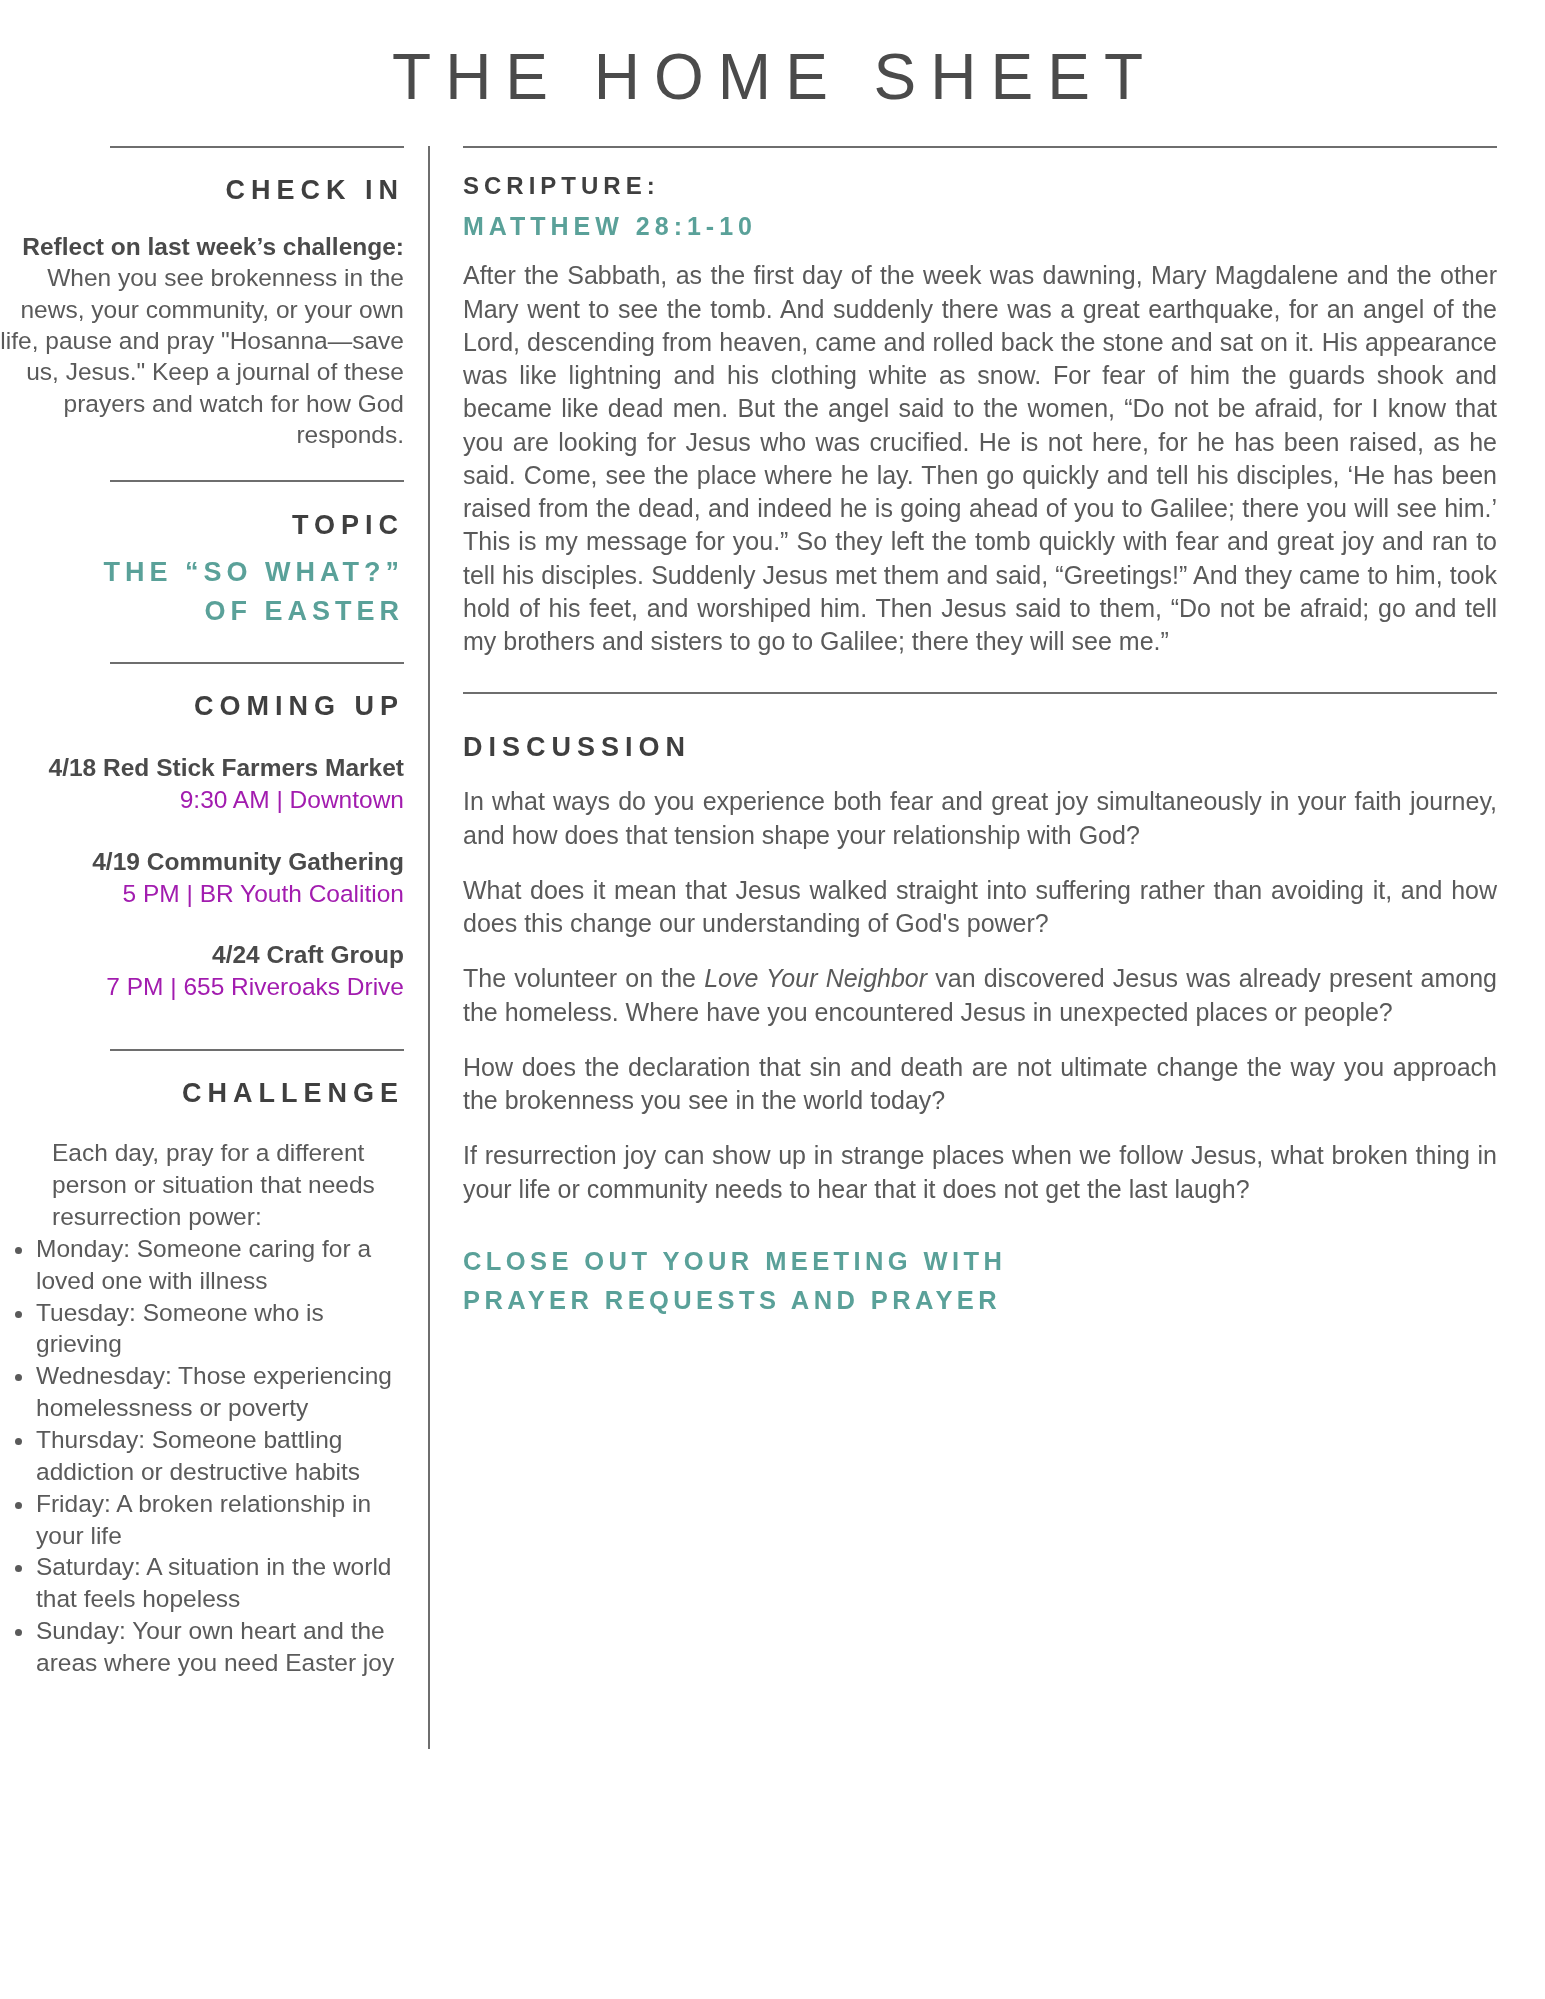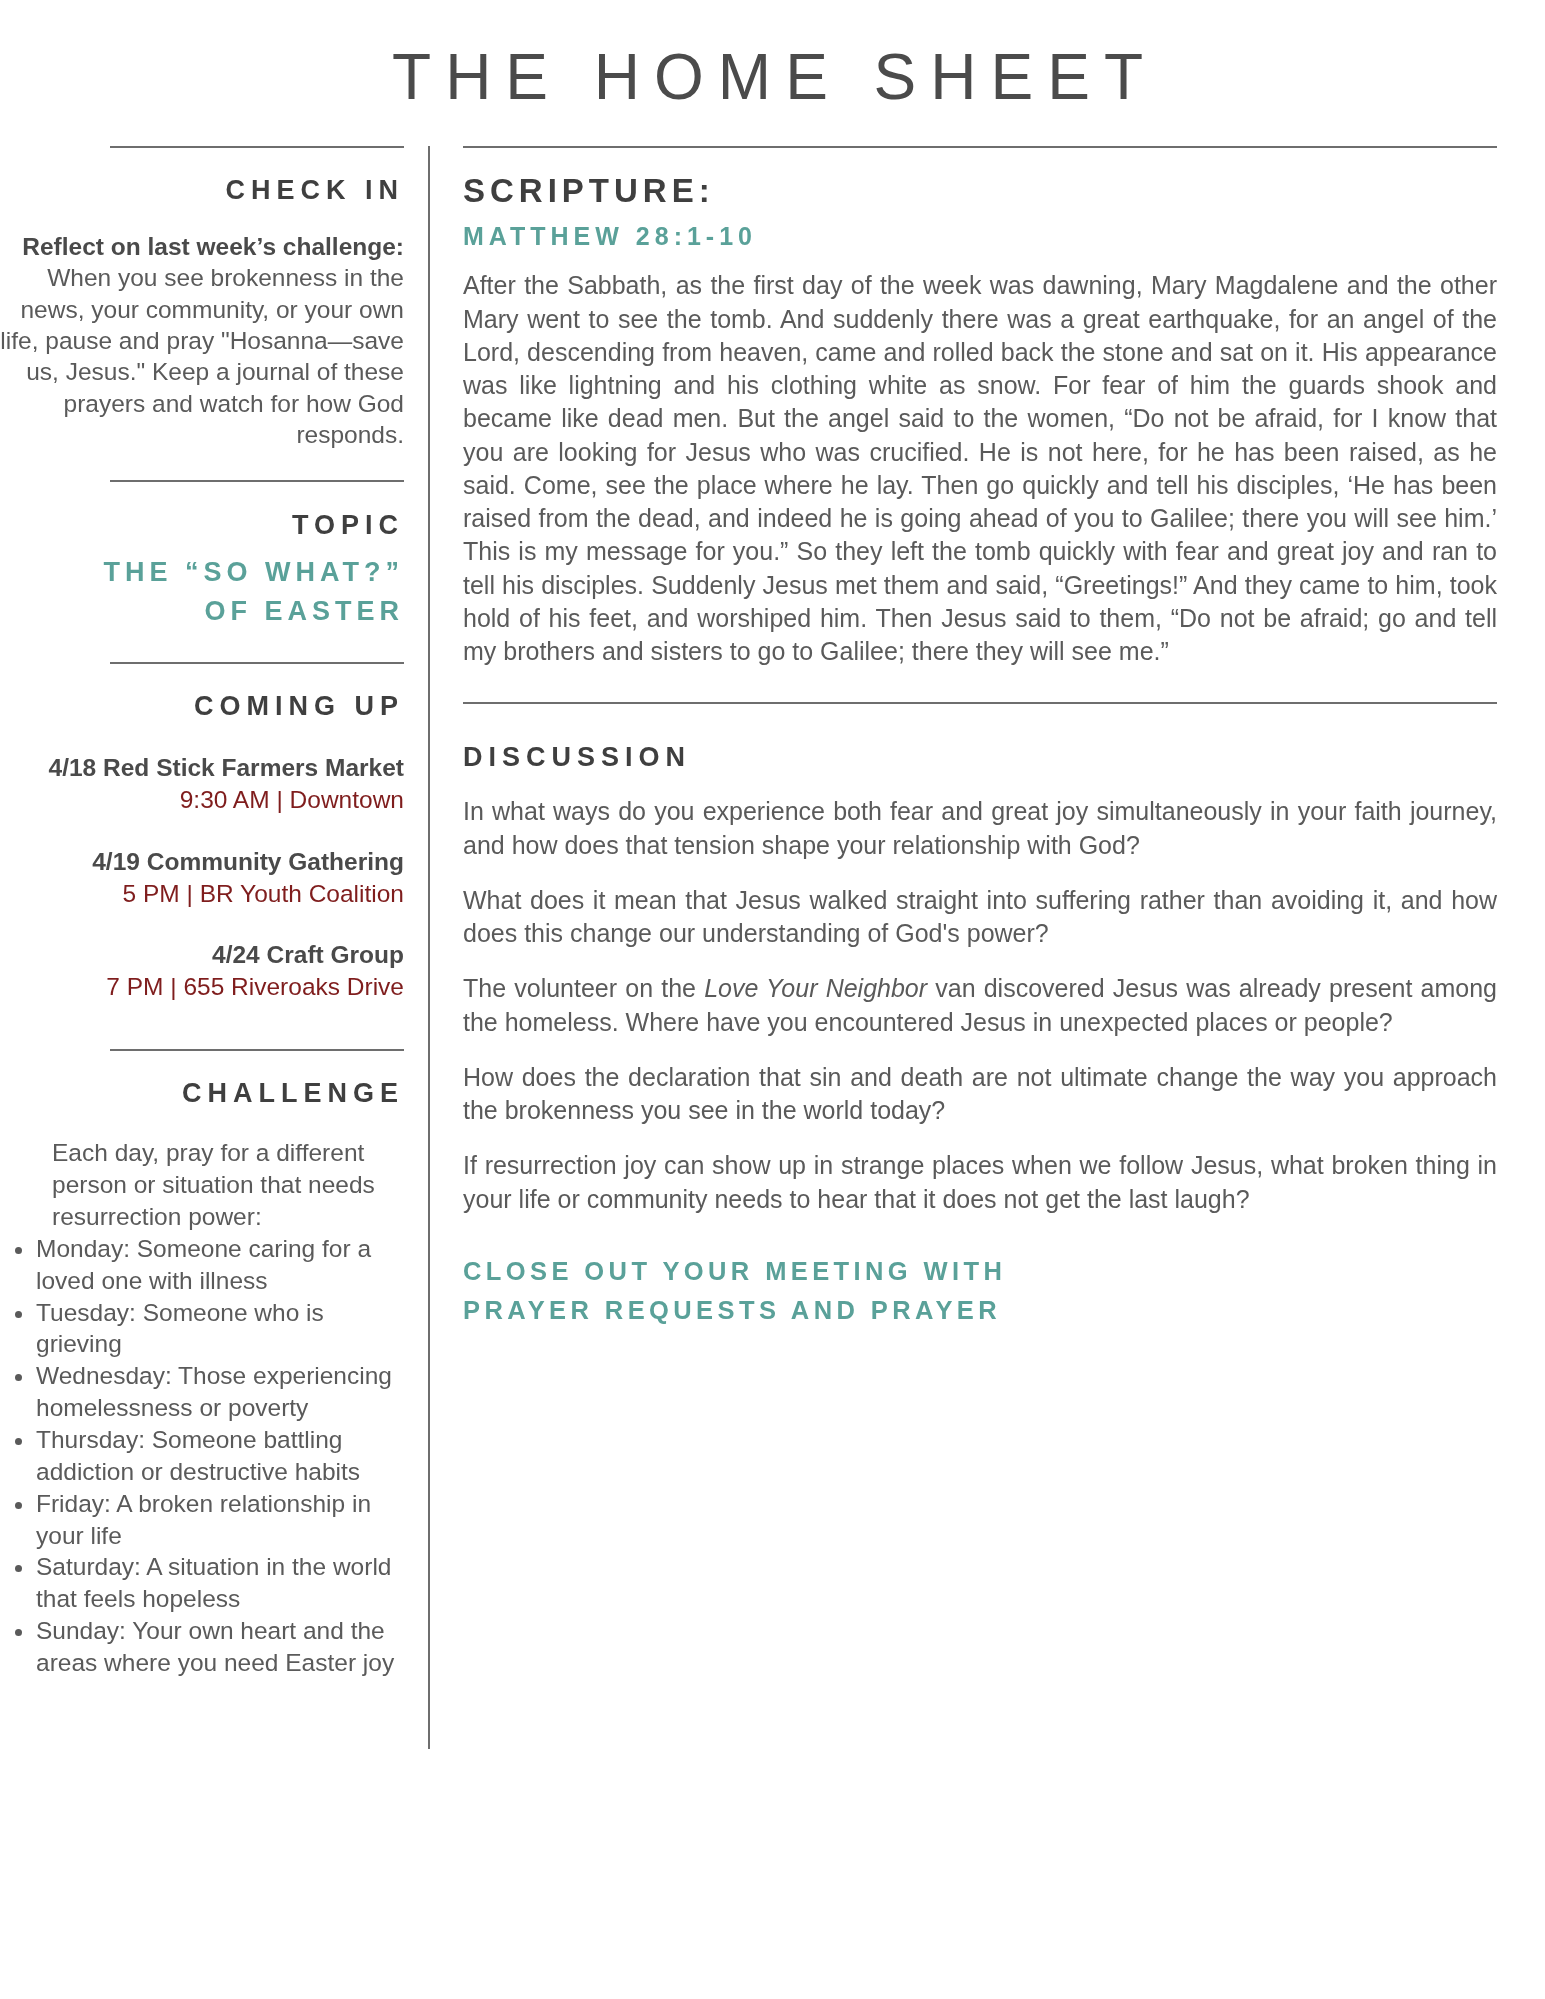--- a/index.html
+++ b/index.html
@@ -110,21 +110,21 @@
   }
   .event-name {
     font-size: 24.5px;
     font-weight: 700;
     color: #4a4a4a;
     line-height: 1.3;
   }
   .event-detail {
     font-size: 24.5px;
     font-weight: 400;
-    color: #7f1d1d;
+    color: #a21caf;
     line-height: 1.3;
   }
   .events-wrap { margin-top: 12px; }
 
   .challenge-body {
     font-size: 24.5px;
     line-height: 1.3;
     color: #5a5a5a;
     margin: 28px 0 0 0;
     text-align: left;
@@ -135,21 +135,21 @@
     padding-left: 36px;
     font-size: 24.5px;
     line-height: 1.3;
     color: #5a5a5a;
     text-align: left;
   }
   .challenge-list li { margin: 0; }
 
   
   .scripture-label {
-    font-size: 33px;
+    font-size: 24px;
     font-weight: 700;
     letter-spacing: 5px;
     color: #3f3f3f;
     margin: 24px 0 0 0;
   }
   .scripture-ref {
     font-size: 25px;
     font-weight: 700;
     letter-spacing: 5px;
     color: #5aa199;

